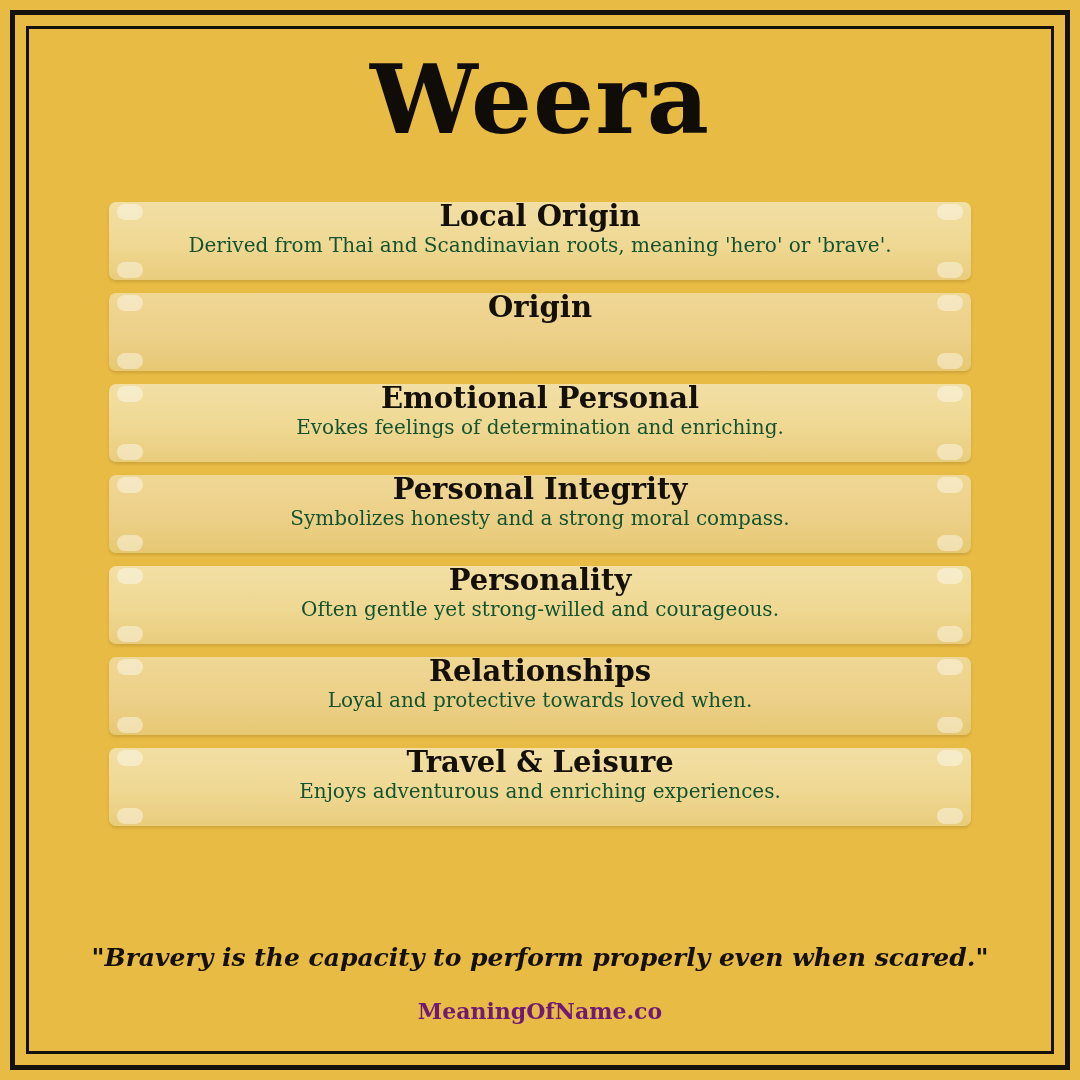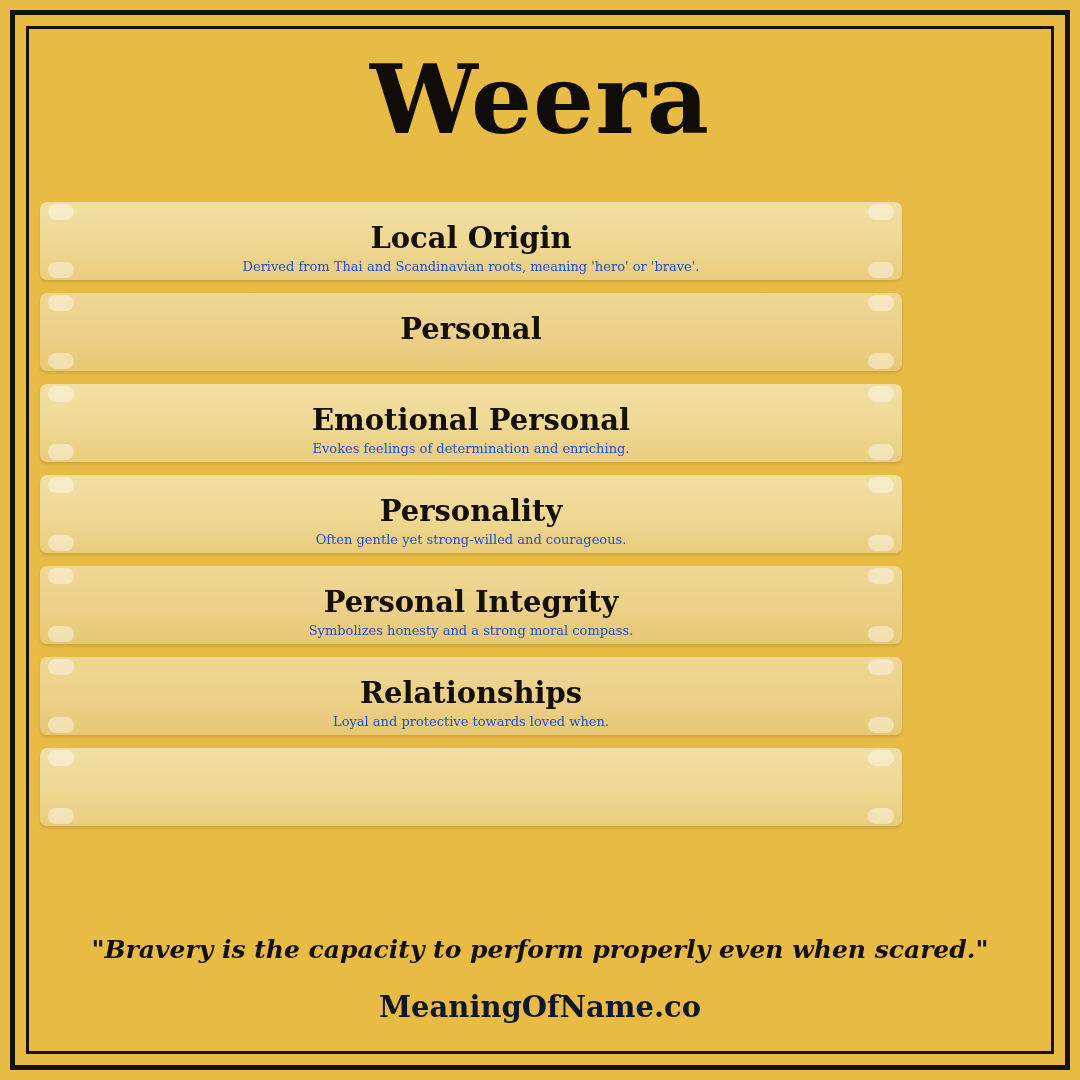--- a/index.html
+++ b/index.html
@@ -41,20 +41,21 @@
   }
   .content {
     position: absolute;
     left: 40px;
     top: 34px;
     right: 40px;
     bottom: 34px;
     box-sizing: border-box;
     display: flex;
     flex-direction: column;
+    align-items: center;
   }
   .title {
     font-family: "DejaVu Serif", serif;
     font-weight: bold;
     font-size: 96px;
     color: #100d08;
     letter-spacing: 1px;
     line-height: 1.0;
     margin-top: 18px;
     text-align: center;
@@ -98,55 +99,54 @@
   .rivet.tr { right: 8px; top: 2px; }
   .rivet.bl { left: 8px;  bottom: 2px; }
   .rivet.br { right: 8px; bottom: 2px; }
 
   .card-text {
     position: absolute;
     left: 0;
     top: 0;
     width: 862px;
     text-align: center;
-    margin-top: 22px;
   }
   .card-title {
     font-family: "DejaVu Serif", serif;
     font-weight: bold;
     font-size: 29px;
     color: #141008;
     line-height: 34px;
     padding-top: 3px;
   }
   .card-desc {
     font-family: "DejaVu Serif", serif;
-    font-size: 13px;
-    color: #1d4ed8;
+    font-size: 20px;
+    color: #14532d;
     line-height: 24px;
   }
   .footer {
     margin-top: auto;
     width: 100%;
     text-align: center;
     padding-bottom: 22px;
   }
   .quote {
     font-family: "DejaVu Serif", serif;
     font-style: italic;
     font-weight: bold;
     font-size: 25px;
     color: #15110a;
     margin-bottom: 26px;
   }
   .brand {
     font-family: "DejaVu Serif", serif;
     font-weight: bold;
-    font-size: 29px;
-    color: #0f172a;
+    font-size: 22px;
+    color: #701a75;
     letter-spacing: 0px;
   }
 </style>
 </head>
 <body>
 
 <div class="poster">
   <div class="frame-outer"></div>
   <div class="frame-inner"></div>
 
@@ -170,37 +170,50 @@
       </div>
 
       <div class="card alt">
         <div class="plaque">
           <span class="rivet tl"></span>
           <span class="rivet tr"></span>
           <span class="rivet bl"></span>
           <span class="rivet br"></span>
         </div>
         <div class="card-text">
-          <div class="card-title">Personal</div>
+          <div class="card-title">Origin</div>
         </div>
       </div>
 
       <div class="card">
         <div class="plaque">
           <span class="rivet tl"></span>
           <span class="rivet tr"></span>
           <span class="rivet bl"></span>
           <span class="rivet br"></span>
         </div>
         <div class="card-text">
           <div class="card-title">Emotional Personal</div>
           <div class="card-desc">Evokes feelings of determination and enriching.</div>
         </div>
       </div>
 
+      <div class="card alt">
+        <div class="plaque">
+          <span class="rivet tl"></span>
+          <span class="rivet tr"></span>
+          <span class="rivet bl"></span>
+          <span class="rivet br"></span>
+        </div>
+        <div class="card-text">
+          <div class="card-title">Personal Integrity</div>
+          <div class="card-desc">Symbolizes honesty and a strong moral compass.</div>
+        </div>
+      </div>
+
       <div class="card">
         <div class="plaque">
           <span class="rivet tl"></span>
           <span class="rivet tr"></span>
           <span class="rivet bl"></span>
           <span class="rivet br"></span>
         </div>
         <div class="card-text">
           <div class="card-title">Personality</div>
           <div class="card-desc">Often gentle yet strong-willed and courageous.</div>
@@ -208,44 +221,35 @@
       </div>
 
       <div class="card alt">
         <div class="plaque">
           <span class="rivet tl"></span>
           <span class="rivet tr"></span>
           <span class="rivet bl"></span>
           <span class="rivet br"></span>
         </div>
         <div class="card-text">
-          <div class="card-title">Personal Integrity</div>
-          <div class="card-desc">Symbolizes honesty and a strong moral compass.</div>
-        </div>
-      </div>
-
-      <div class="card alt">
-        <div class="plaque">
-          <span class="rivet tl"></span>
-          <span class="rivet tr"></span>
-          <span class="rivet bl"></span>
-          <span class="rivet br"></span>
-        </div>
-        <div class="card-text">
           <div class="card-title">Relationships</div>
           <div class="card-desc">Loyal and protective towards loved when.</div>
         </div>
       </div>
 
       <div class="card">
         <div class="plaque">
           <span class="rivet tl"></span>
           <span class="rivet tr"></span>
           <span class="rivet bl"></span>
           <span class="rivet br"></span>
+        </div>
+        <div class="card-text">
+          <div class="card-title">Travel &amp; Leisure</div>
+          <div class="card-desc">Enjoys adventurous and enriching experiences.</div>
         </div>
       </div>
 
     </div>
 
     <div class="footer">
       <div class="quote">"Bravery is the capacity to perform properly even when scared."</div>
       <div class="brand">MeaningOfName.co</div>
     </div>
 

